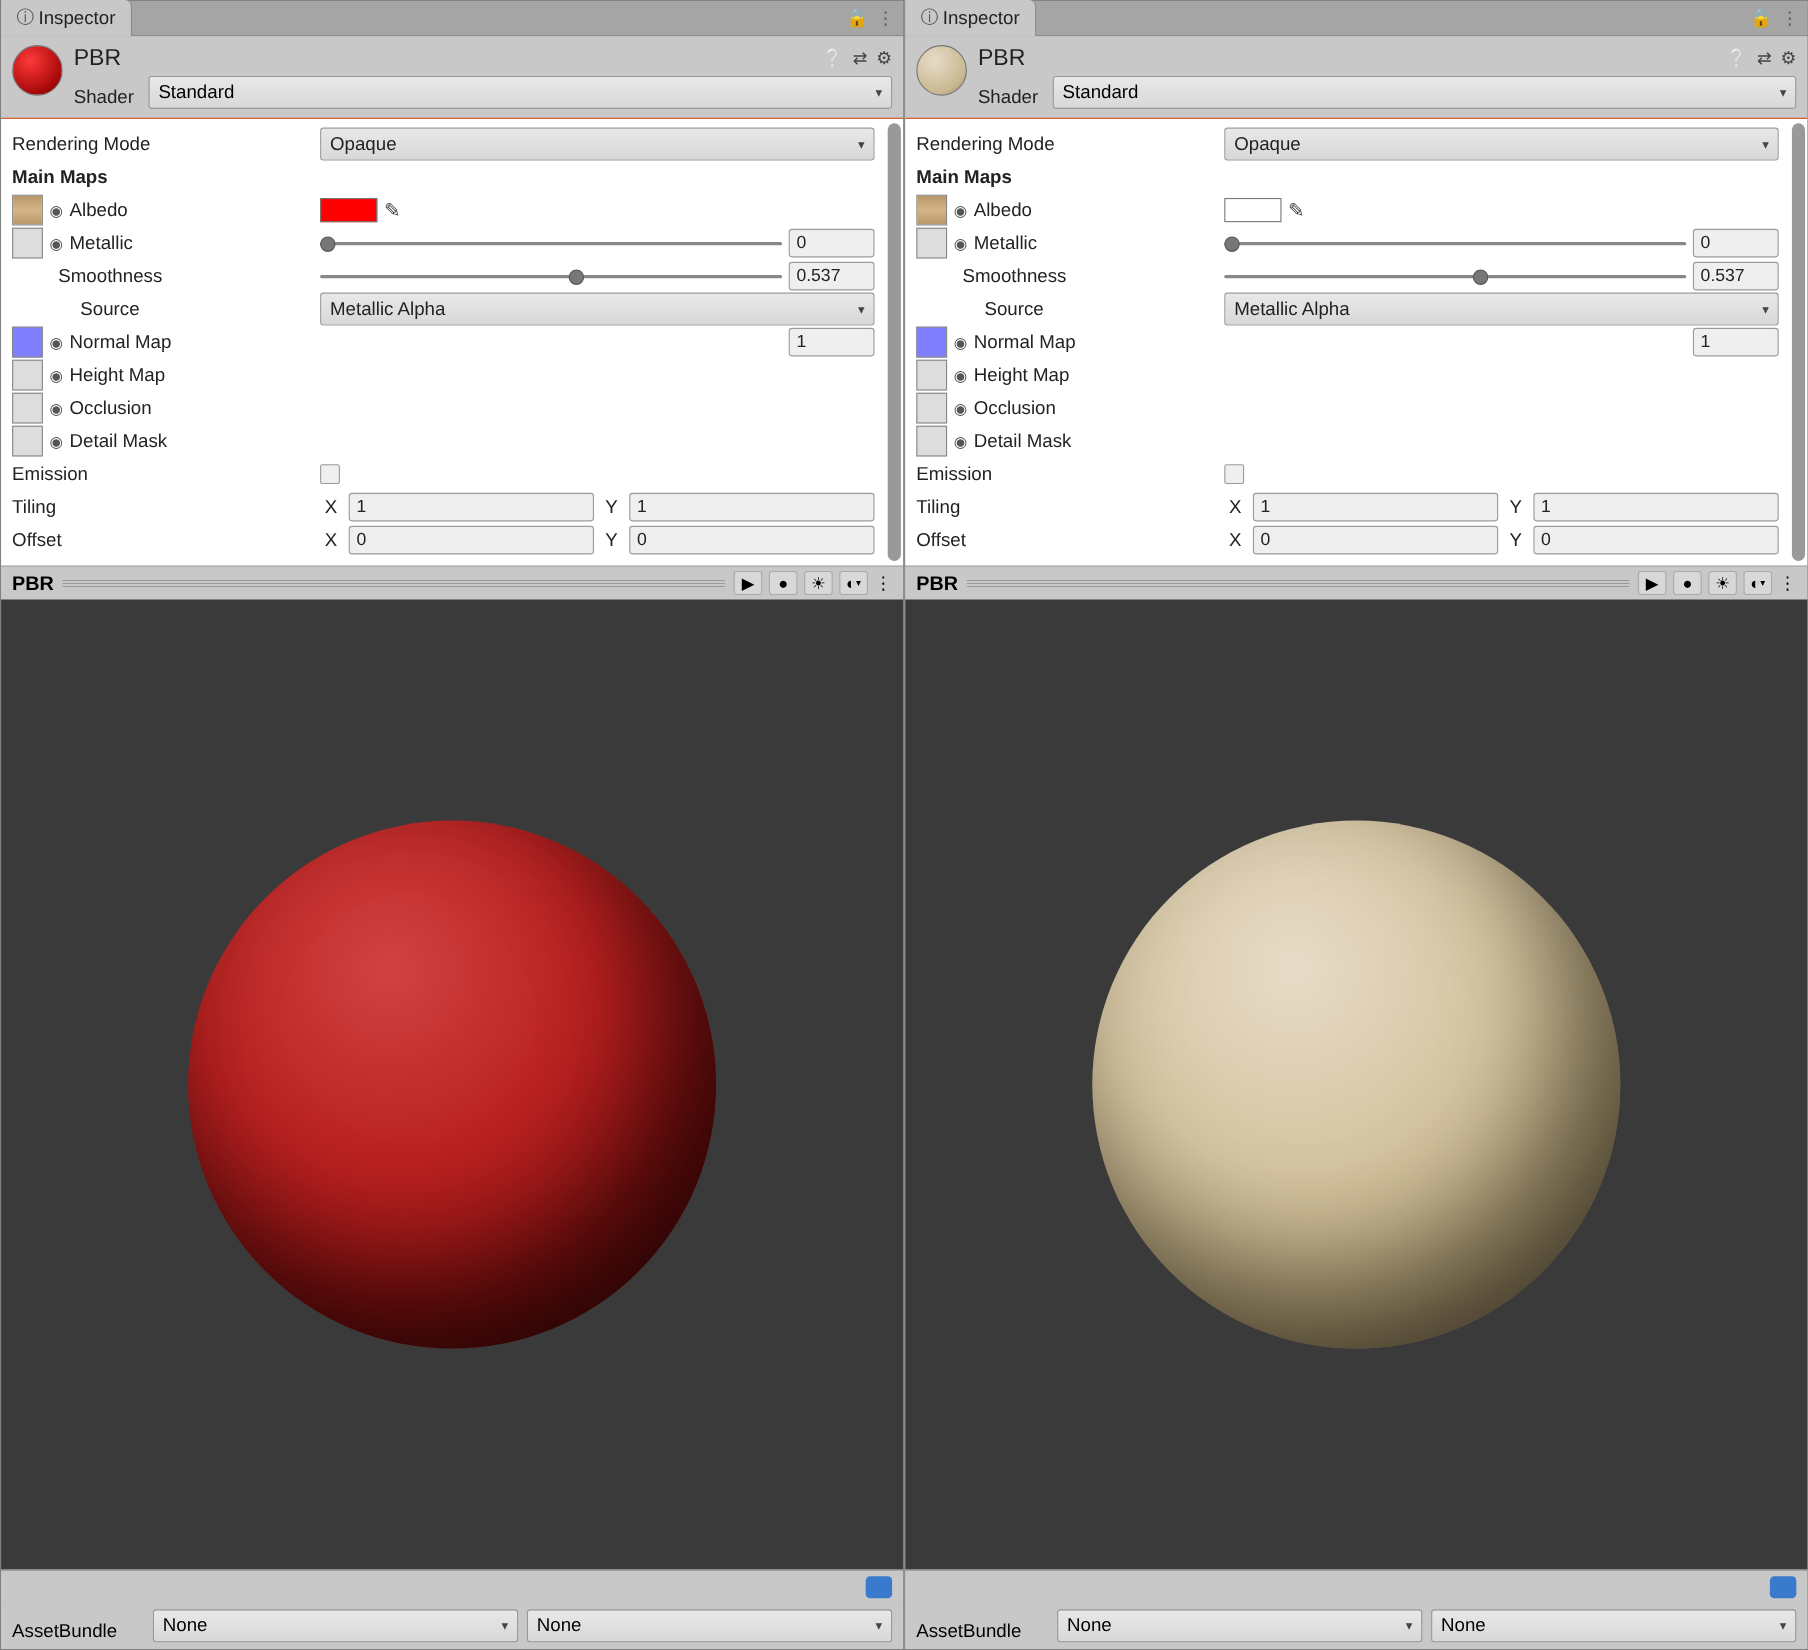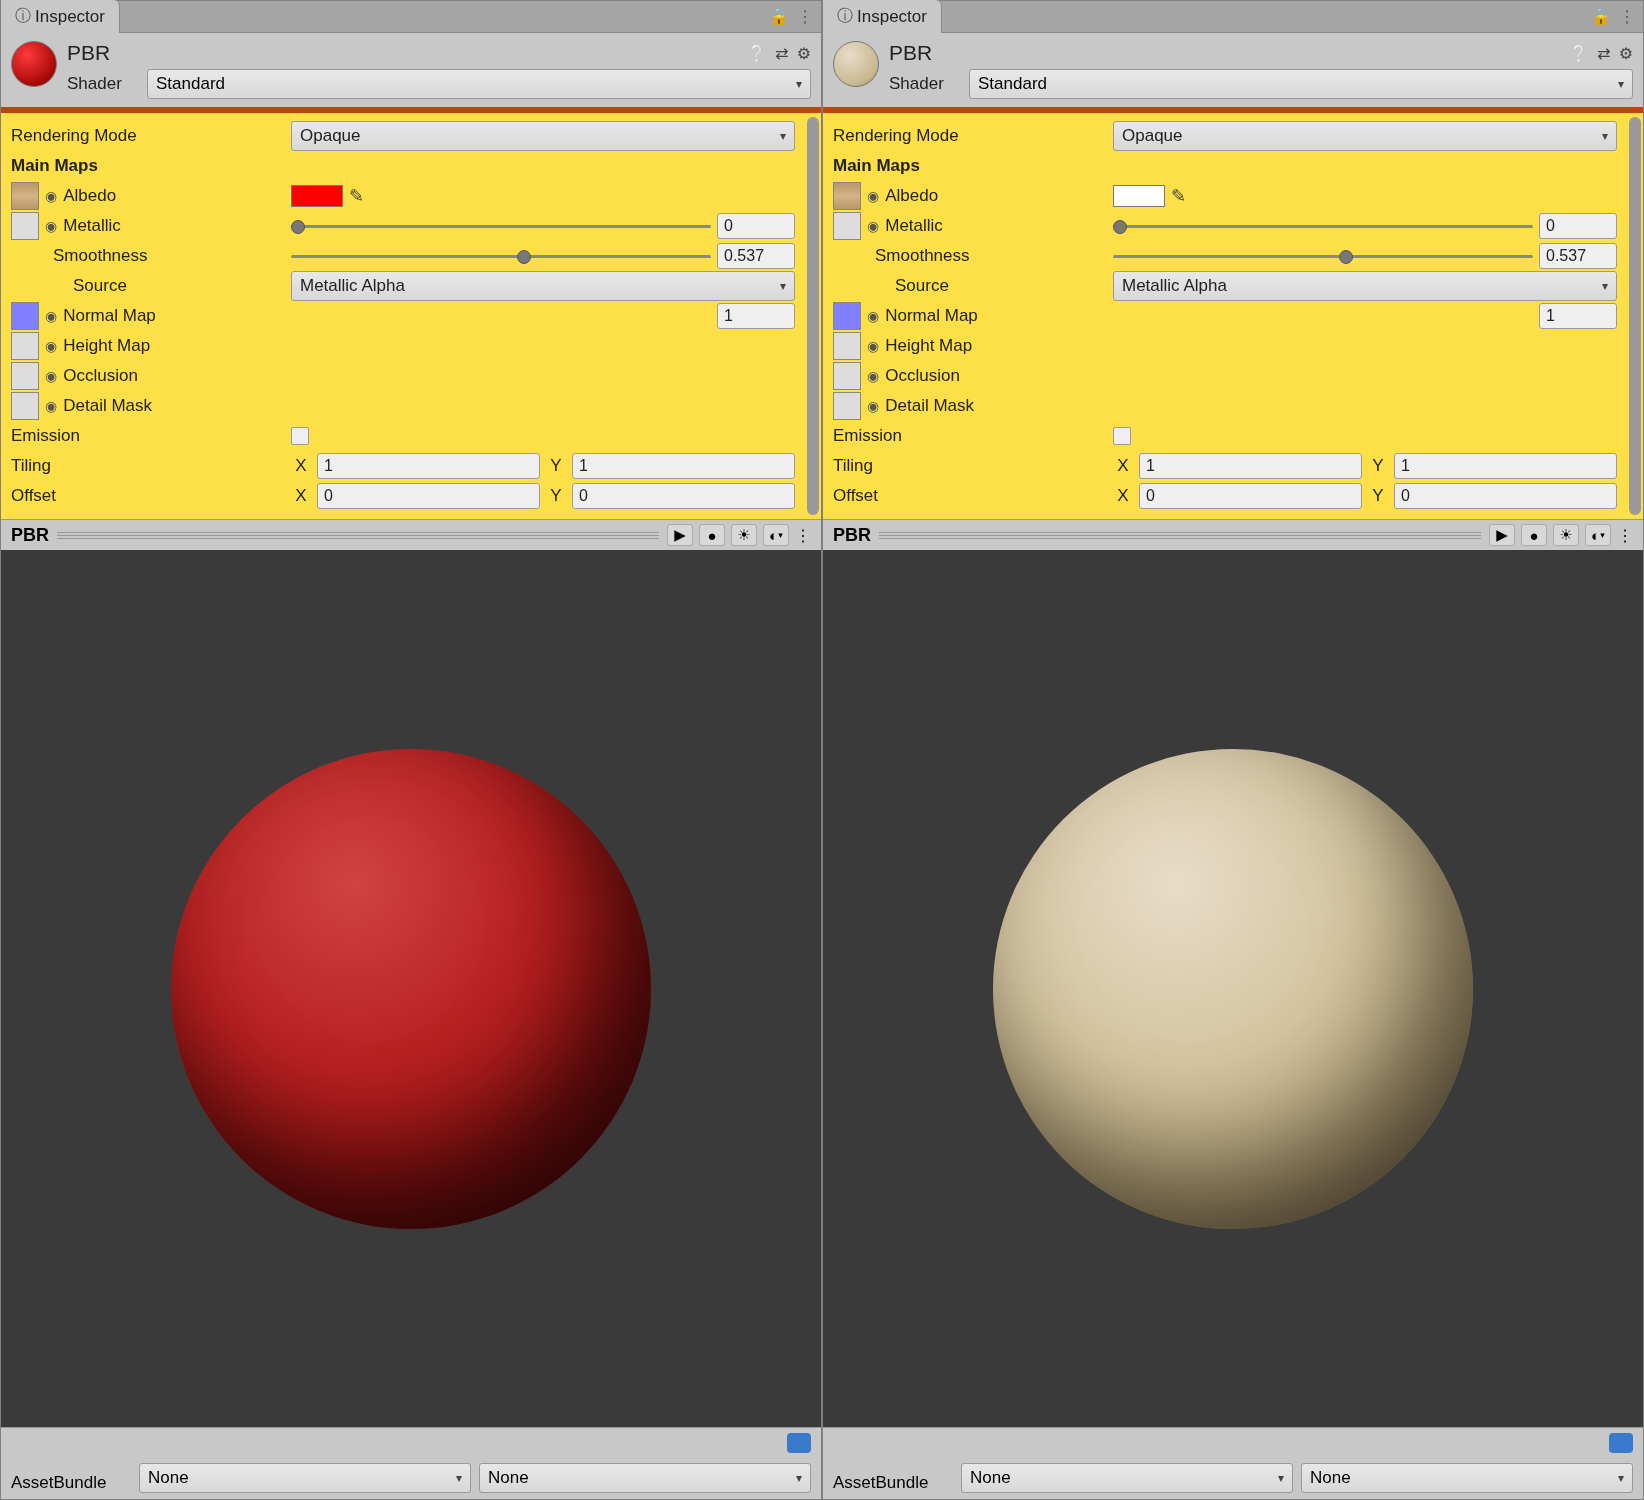--- a/index.html
+++ b/index.html
@@ -10,25 +10,25 @@
 .tabbar .spacer { flex: 1; }
 .icon { font-size: 16px; color: #555; }
 .header { background: #c8c8c8; padding: 8px 10px; display: flex; align-items: flex-start; gap: 10px; }
 .sphere-thumb { width: 46px; height: 46px; border-radius: 50%; border: 1px solid #777; }
 .sphere-red { background: radial-gradient(circle at 35% 30%, #ff3a3a, #a80808 70%, #5a0404); }
 .sphere-wood { background: radial-gradient(circle at 35% 30%, #e8dcc8, #c8b890 70%, #8a7a5a); }
 .header-main { flex: 1; display: flex; flex-direction: column; gap: 4px; }
 .header-top { display: flex; align-items: center; }
 .title { font-size: 21px; color: #222; flex: 1; }
 .header-icons { display: flex; gap: 8px; color: #444; }
-.shader-row { display: flex; align-items: center; gap: 20px; }
+.shader-row { display: flex; align-items: flex-end; gap: 8px; }
 .shader-label { font-size: 17px; color: #222; width: 60px; }
 .dropdown { flex: 1; background: linear-gradient(#e8e8e8,#d8d8d8); border: 1px solid #9a9a9a; border-radius: 3px; padding: 4px 8px; font-size: 17px; display: flex; align-items: center; justify-content: space-between; }
 .dropdown .tri { font-size: 12px; color: #444; }
-.section { background: #fde047; padding: 8px 10px; border-top: 6px solid #c2410c; position: relative; }
+.section { background: #ffffff; padding: 8px 10px; border-top: 1px solid #c2410c; position: relative; }
 .scroll-ind { position: absolute; right: 2px; top: 4px; bottom: 4px; width: 12px; background: #999; border-radius: 6px; }
 .proprow { display: flex; align-items: center; min-height: 30px; font-size: 17px; color: #222; }
 .pl { width: 280px; display: flex; align-items: center; gap: 4px; }
 .bold { font-weight: bold; }
 .tex-slot { width: 28px; height: 28px; border: 1px solid #888; background: #ddd; }
 .tex-wood { background: linear-gradient(0deg, #b89868 0%, #d4b488 50%, #b89868 100%); }
 .tex-blue { background: #8080ff; }
 .ring { font-size: 14px; color: #555; margin: 0 2px; }
 .indent1 { padding-left: 42px; }
 .indent2 { padding-left: 62px; }

